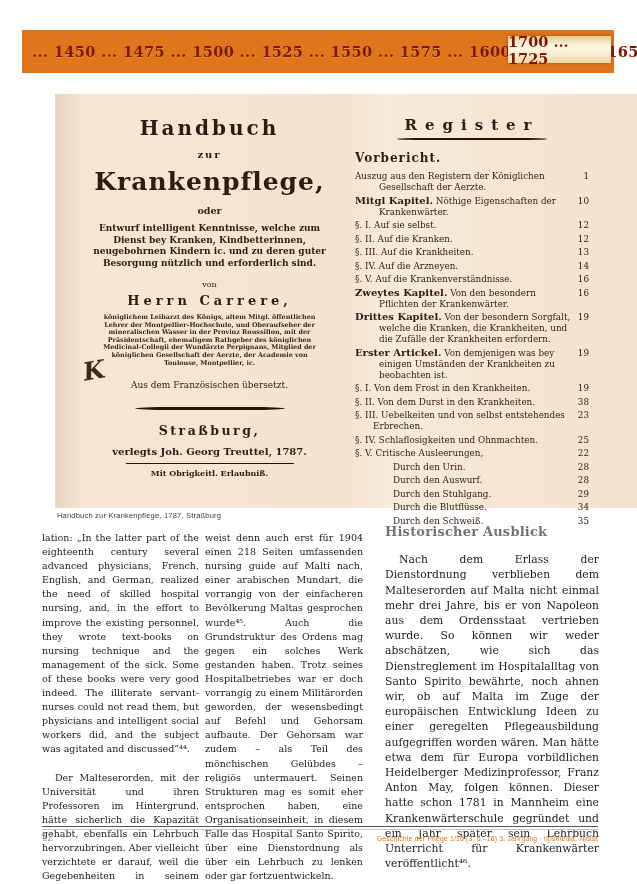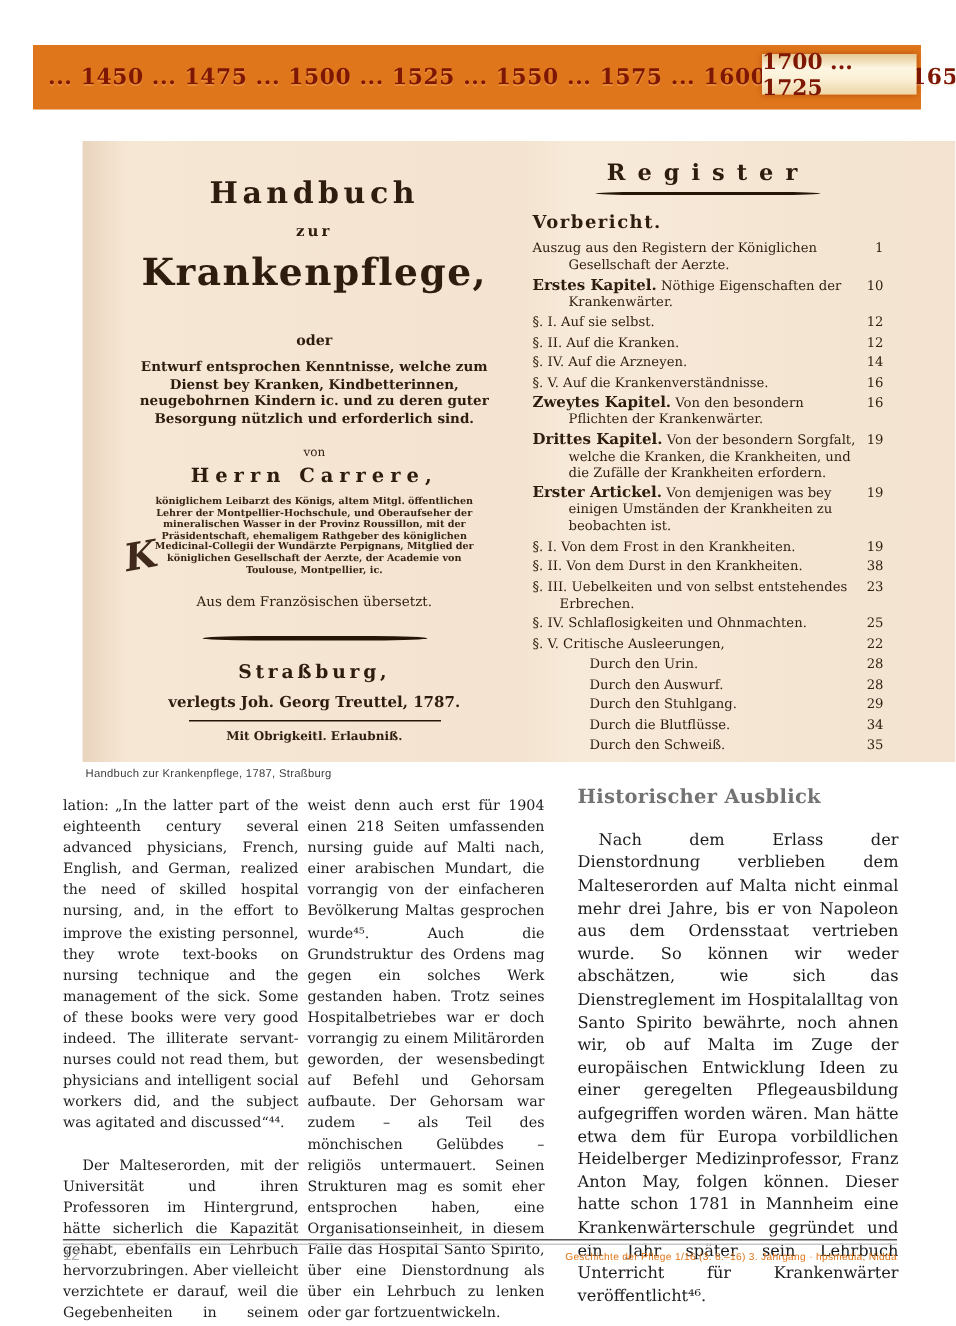--- a/index.html
+++ b/index.html
@@ -32,21 +32,21 @@
   
   .scan {
     position:absolute; left:55px; top:94px; width:607px; height:414px;
     background:linear-gradient(90deg,#e9d4bd 0%,#f6e7d4 5%,#f3e3d0 48%,#f8ead9 54%,#f2e2cf 96%,#ecd8c2 100%);
     color:#2e1c0f;
   }
   .title-page { position:absolute; left:12px; top:16px; width:285px; text-align:center; }
   .tp-title1 { font-size:20px; font-weight:bold; letter-spacing:3px; margin-top:6px; }
   .tp-zur    { font-size:10px; font-weight:bold; margin-top:9px; letter-spacing:2px; }
   .tp-title2 { font-size:25px; font-weight:bold; letter-spacing:1px; margin-top:7px; }
-  .tp-oder   { font-size:9.5px; font-weight:bold; margin-top:26px; }
+  .tp-oder   { font-size:9.5px; font-weight:bold; margin-top:9px; }
   .tp-subtitle {
     width:252px; margin:7px auto 0; font-size:9px; font-weight:600;
     line-height:11.5px; text-align:center;
   }
   .tp-von    { font-size:8px; font-weight:normal; margin-top:11px; }
   .tp-author { font-size:13px; font-weight:bold; letter-spacing:4px; margin-top:4px; }
   .tp-credentials {
     width:232px; margin:6px auto 0; font-size:6.4px; line-height:7.6px;
     text-align:center; font-weight:600; color:#3a2414;
   }
@@ -54,21 +54,21 @@
   .tp-rule1 { width:150px; height:2.5px; background:#241507; margin:17px auto 0; border-radius:40%/100%; }
   .tp-city { font-size:12.5px; font-weight:bold; letter-spacing:2.5px; margin-top:13px; }
   .tp-publisher { font-size:10px; font-weight:600; margin-top:8px; }
   .tp-rule2 { width:168px; height:1px; background:#241507; margin:6px auto 0; }
   .tp-permission { font-size:8px; font-weight:600; margin-top:4px; }
   .tp-mark {
     position:absolute; left:16px; top:246px; font-size:25px; font-style:italic;
     transform:rotate(-10deg); color:#40291a; font-weight:bold;
   }
 
-  .register-page { position:absolute; left:300px; top:12px; width:234px; }
+  .register-page { position:absolute; left:300px; top:22px; width:234px; }
   .rg-title { text-align:center; font-size:15px; font-weight:bold; letter-spacing:8px; }
   .rg-title-rule { width:150px; height:2px; background:#241507; margin:4px auto 0; border-radius:40%/100%; }
   .rg-heading { font-size:12px; font-weight:bold; letter-spacing:1px; margin:11px 0 5px 0; }
   .rg-entries { font-size:8.8px; line-height:11px; }
   .rg-row { display:flex; align-items:baseline; margin-bottom:1.5px; }
   .rg-text { flex:1; }
   .rg-page { width:16px; text-align:right; flex:none; padding-left:3px; }
   .lv0 .rg-text { padding-left:24px; text-indent:-24px; }
   .lv1 .rg-text { padding-left:18px; text-indent:-18px; }
   .lv2 .rg-text { padding-left:38px; }
@@ -118,21 +118,21 @@
     <div class="banner-highlight">1700 ... 1725</div>
   </div>
 
   <div class="scan">
 
     <div class="title-page">
       <div class="tp-title1">Handbuch</div>
       <div class="tp-zur">zur</div>
       <div class="tp-title2">Krankenpflege,</div>
       <div class="tp-oder">oder</div>
-      <div class="tp-subtitle">Entwurf entsprochen Kenntnisse, welche zum Dienst bey Kranken, Kindbetterinnen, neugebohrnen Kindern ic. und zu deren guter Besorgung nützlich und erforderlich sind.</div>
+      <div class="tp-subtitle">Entwurf intelligent Kenntnisse, welche zum Dienst bey Kranken, Kindbetterinnen, neugebohrnen Kindern ic. und zu deren guter Besorgung nützlich und erforderlich sind.</div>
       <div class="tp-von">von</div>
       <div class="tp-author">Herrn Carrere,</div>
       <div class="tp-credentials">königlichem Leibarzt des Königs, altem Mitgl. öffentlichen Lehrer der Montpellier-Hochschule, und Oberaufseher der mineralischen Wasser in der Provinz Roussillon, mit der Präsidentschaft, ehemaligem Rathgeber des königlichen Medicinal-Collegii der Wundärzte Perpignans, Mitglied der königlichen Gesellschaft der Aerzte, der Academie von Toulouse, Montpellier, ic.</div>
       <div class="tp-translated">Aus dem Französischen übersetzt.</div>
       <div class="tp-rule1"></div>
       <div class="tp-city">Straßburg,</div>
       <div class="tp-publisher">verlegts Joh. Georg Treuttel, 1787.</div>
       <div class="tp-rule2"></div>
       <div class="tp-permission">Mit Obrigkeitl. Erlaubniß.</div>
       <div class="tp-mark">K</div>
@@ -141,30 +141,34 @@
     <div class="register-page">
       <div class="rg-title">Register</div>
       <div class="rg-title-rule"></div>
       <div class="rg-heading">Vorbericht.</div>
       <div class="rg-entries">
         <div class="rg-row lv0">
             <span class="rg-text"><span class="rg-lead"></span><span>Auszug aus den Registern der Königlichen Gesellschaft der Aerzte.</span></span>
             <span class="rg-page">1</span>
           </div>
         <div class="rg-row lv0">
-            <span class="rg-text"><span class="rg-lead">Erstes Kapitel.</span><span> Nöthige Eigenschaften der Krankenwärter.</span></span>
+            <span class="rg-text"><span class="rg-lead">Mitgl Kapitel.</span><span> Nöthige Eigenschaften der Krankenwärter.</span></span>
             <span class="rg-page">10</span>
           </div>
         <div class="rg-row lv1">
             <span class="rg-text"><span class="rg-lead"></span><span>§. I. Auf sie selbst.</span></span>
             <span class="rg-page">12</span>
           </div>
         <div class="rg-row lv1">
             <span class="rg-text"><span class="rg-lead"></span><span>§. II. Auf die Kranken.</span></span>
             <span class="rg-page">12</span>
+          </div>
+        <div class="rg-row lv1">
+            <span class="rg-text"><span class="rg-lead"></span><span>§. III. Auf die Krankheiten.</span></span>
+            <span class="rg-page">13</span>
           </div>
         <div class="rg-row lv1">
             <span class="rg-text"><span class="rg-lead"></span><span>§. IV. Auf die Arzneyen.</span></span>
             <span class="rg-page">14</span>
           </div>
         <div class="rg-row lv1">
             <span class="rg-text"><span class="rg-lead"></span><span>§. V. Auf die Krankenverständnisse.</span></span>
             <span class="rg-page">16</span>
           </div>
         <div class="rg-row lv0">

